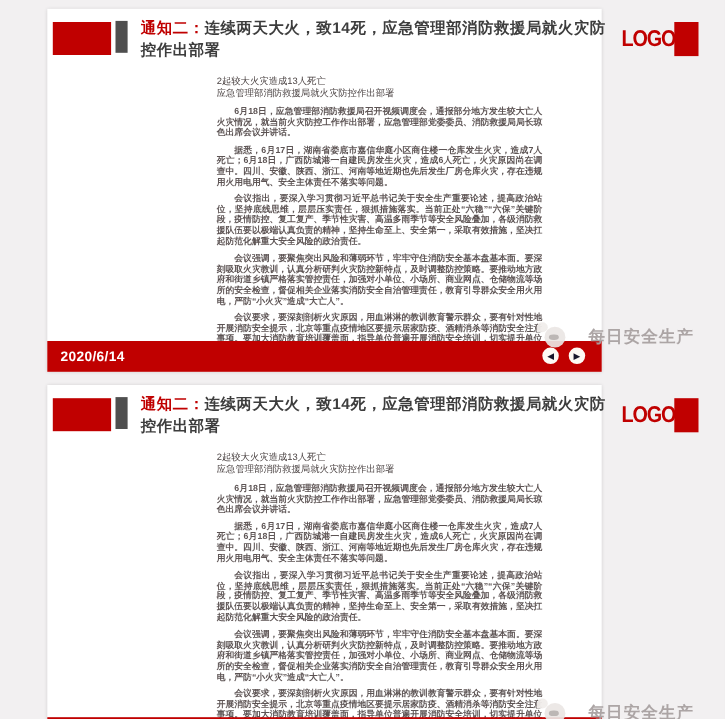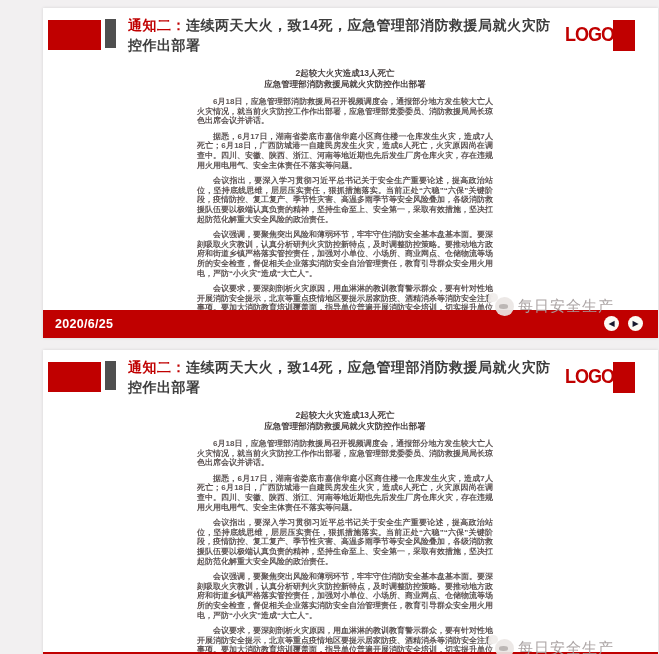--- a/index.html
+++ b/index.html
@@ -10,21 +10,21 @@
   .canvas {
     position: relative;
     width: 659px;
     height: 654px;
     background: #f2f0f1;
     overflow: hidden;
   }
   .slide {
     position: absolute;
     left: 43px;
-    width: 615px;
+    width: 504px;
     height: 330px;
     background: #ffffff;
     box-shadow: 0 0 3px rgba(0,0,0,0.12);
   }
   .slide.first  { top: 8px; }
   .slide.second { top: 350px; }
 
   
   .accent-block {
     position: absolute;
@@ -67,23 +67,22 @@
   }
 
   
   .doc {
     position: absolute;
     left: 154px; top: 60px;
     width: 296px;
     color: #5d5454;
   }
   .doc-title {
-    text-align: center;
     font-size: 8.5px;
-    font-weight: bold;
+    font-weight: normal;
     line-height: 11px;
     color: #4a4242;
     margin-bottom: 7px;
   }
   .doc p {
     font-size: 8px;
     line-height: 9.7px;
     text-align: justify;
     text-indent: 2em;
     margin-bottom: 5.5px;
@@ -125,23 +124,24 @@
     cursor: pointer;
     border: none;
   }
 
   
   .watermark {
     position: absolute;
     left: 452px; top: 289px;
     display: flex;
     align-items: center;
-    gap: 4px;
+    gap: 21px;
     z-index: 5;
     pointer-events: none;
+    font-weight: bold;
   }
   .watermark-icon {
     position: relative;
     width: 19px; height: 19px;
     border-radius: 50%;
     background: rgba(234,230,228,0.92);
     display: inline-block;
   }
   .watermark-icon::before {
     content: "";
@@ -189,21 +189,21 @@
       <p>会议强调，要聚焦突出风险和薄弱环节，牢牢守住消防安全基本盘基本面。要深刻吸取火灾教训，认真分析研判火灾防控新特点，及时调整防控策略。要推动地方政府和街道乡镇严格落实管控责任，加强对小单位、小场所、商业网点、仓储物流等场所的安全检查，督促相关企业落实消防安全自治管理责任，教育引导群众安全用火用电，严防“小火灾”造成“大亡人”。</p>
       <p>会议要求，要深刻剖析火灾原因，用血淋淋的教训教育警示群众，要有针对性地开展消防安全提示，北京等重点疫情地区要提示居家防疫、酒精消杀等消防安全注意事项。要加大消防教育培训覆盖面，指导单位普遍开展消防安全培训，切实提升单位员工自防自救能力。要充分发挥基层网格员“铁脚板”作用，切实解决城乡结合部、农村地区消防宣传教育培训薄弱问题。</p>
     </div>
 
     <div class="watermark">
       <span class="watermark-icon"></span>
       <span class="watermark-text">每日安全生产</span>
     </div>
 
     <div class="footer-bar">
-      <div class="footer-date">2020/6/25</div>
+      <div class="footer-date">2020/6/14</div>
       <div class="nav-buttons">
         <button class="nav-btn">◀</button>
         <button class="nav-btn">▶</button>
       </div>
     </div>
   </div>
 
   <div class="slide second">
     <div class="accent-block"></div>
     <div class="accent-bar"></div>

